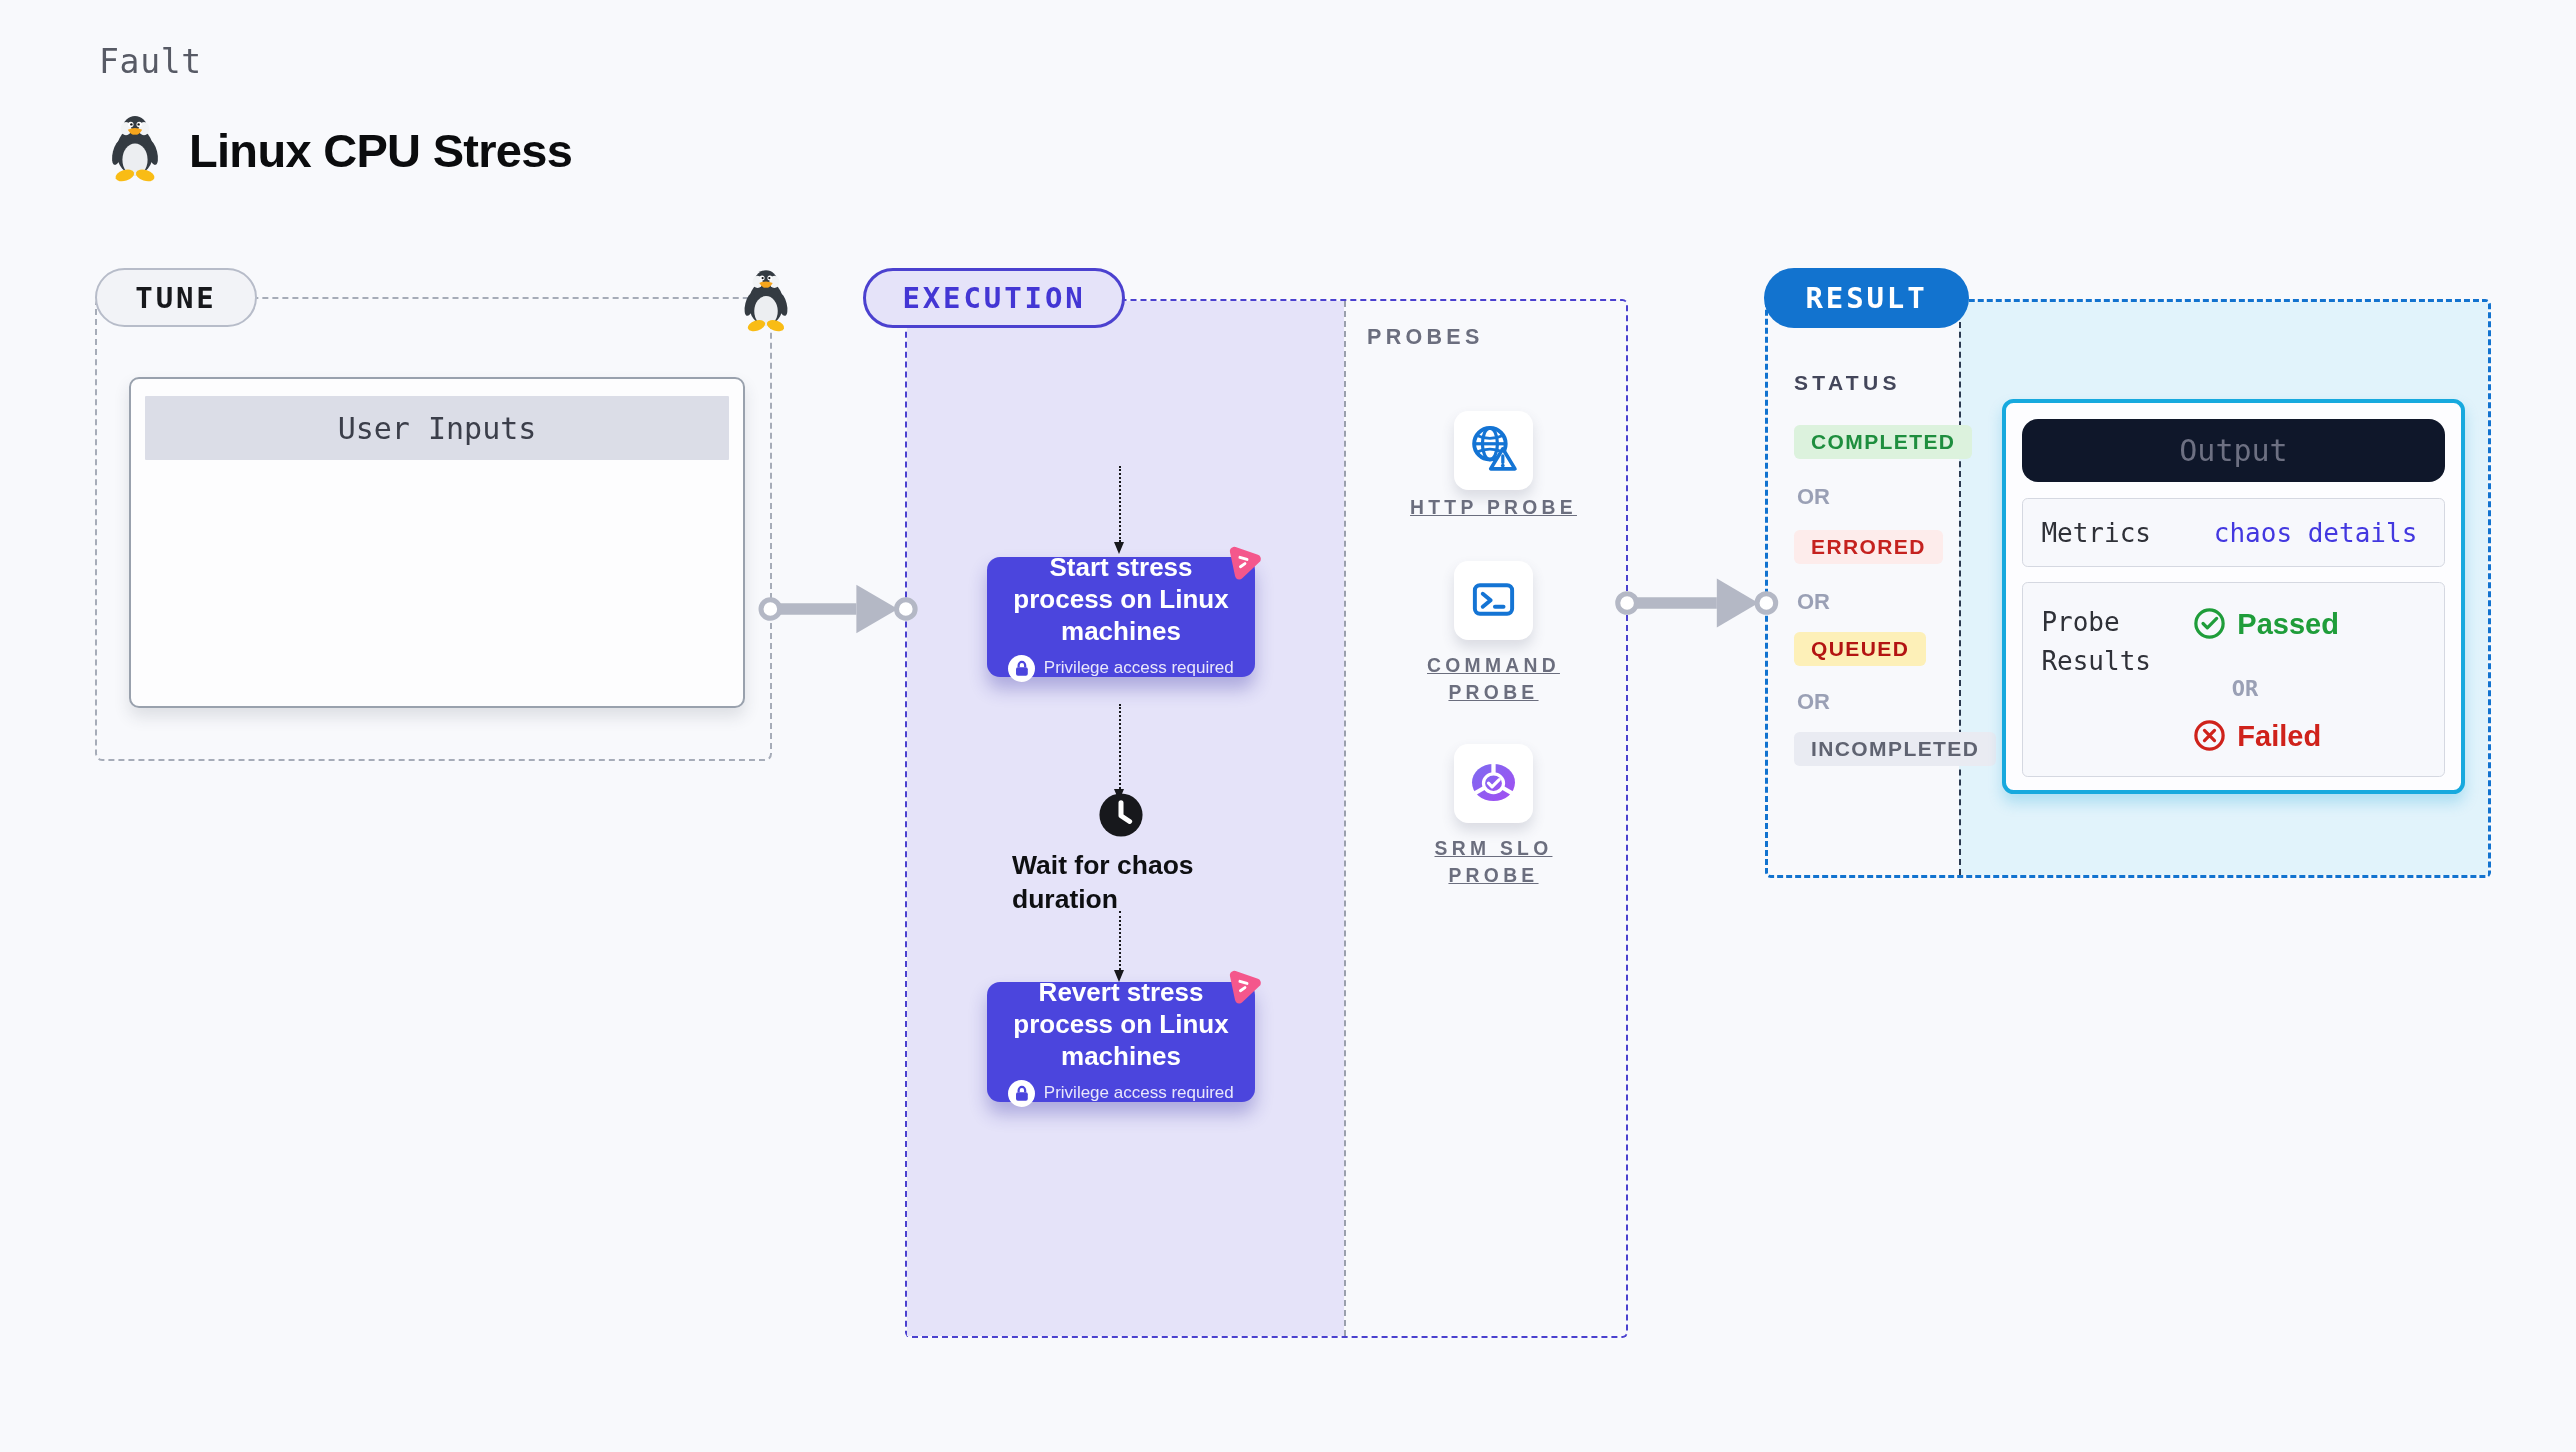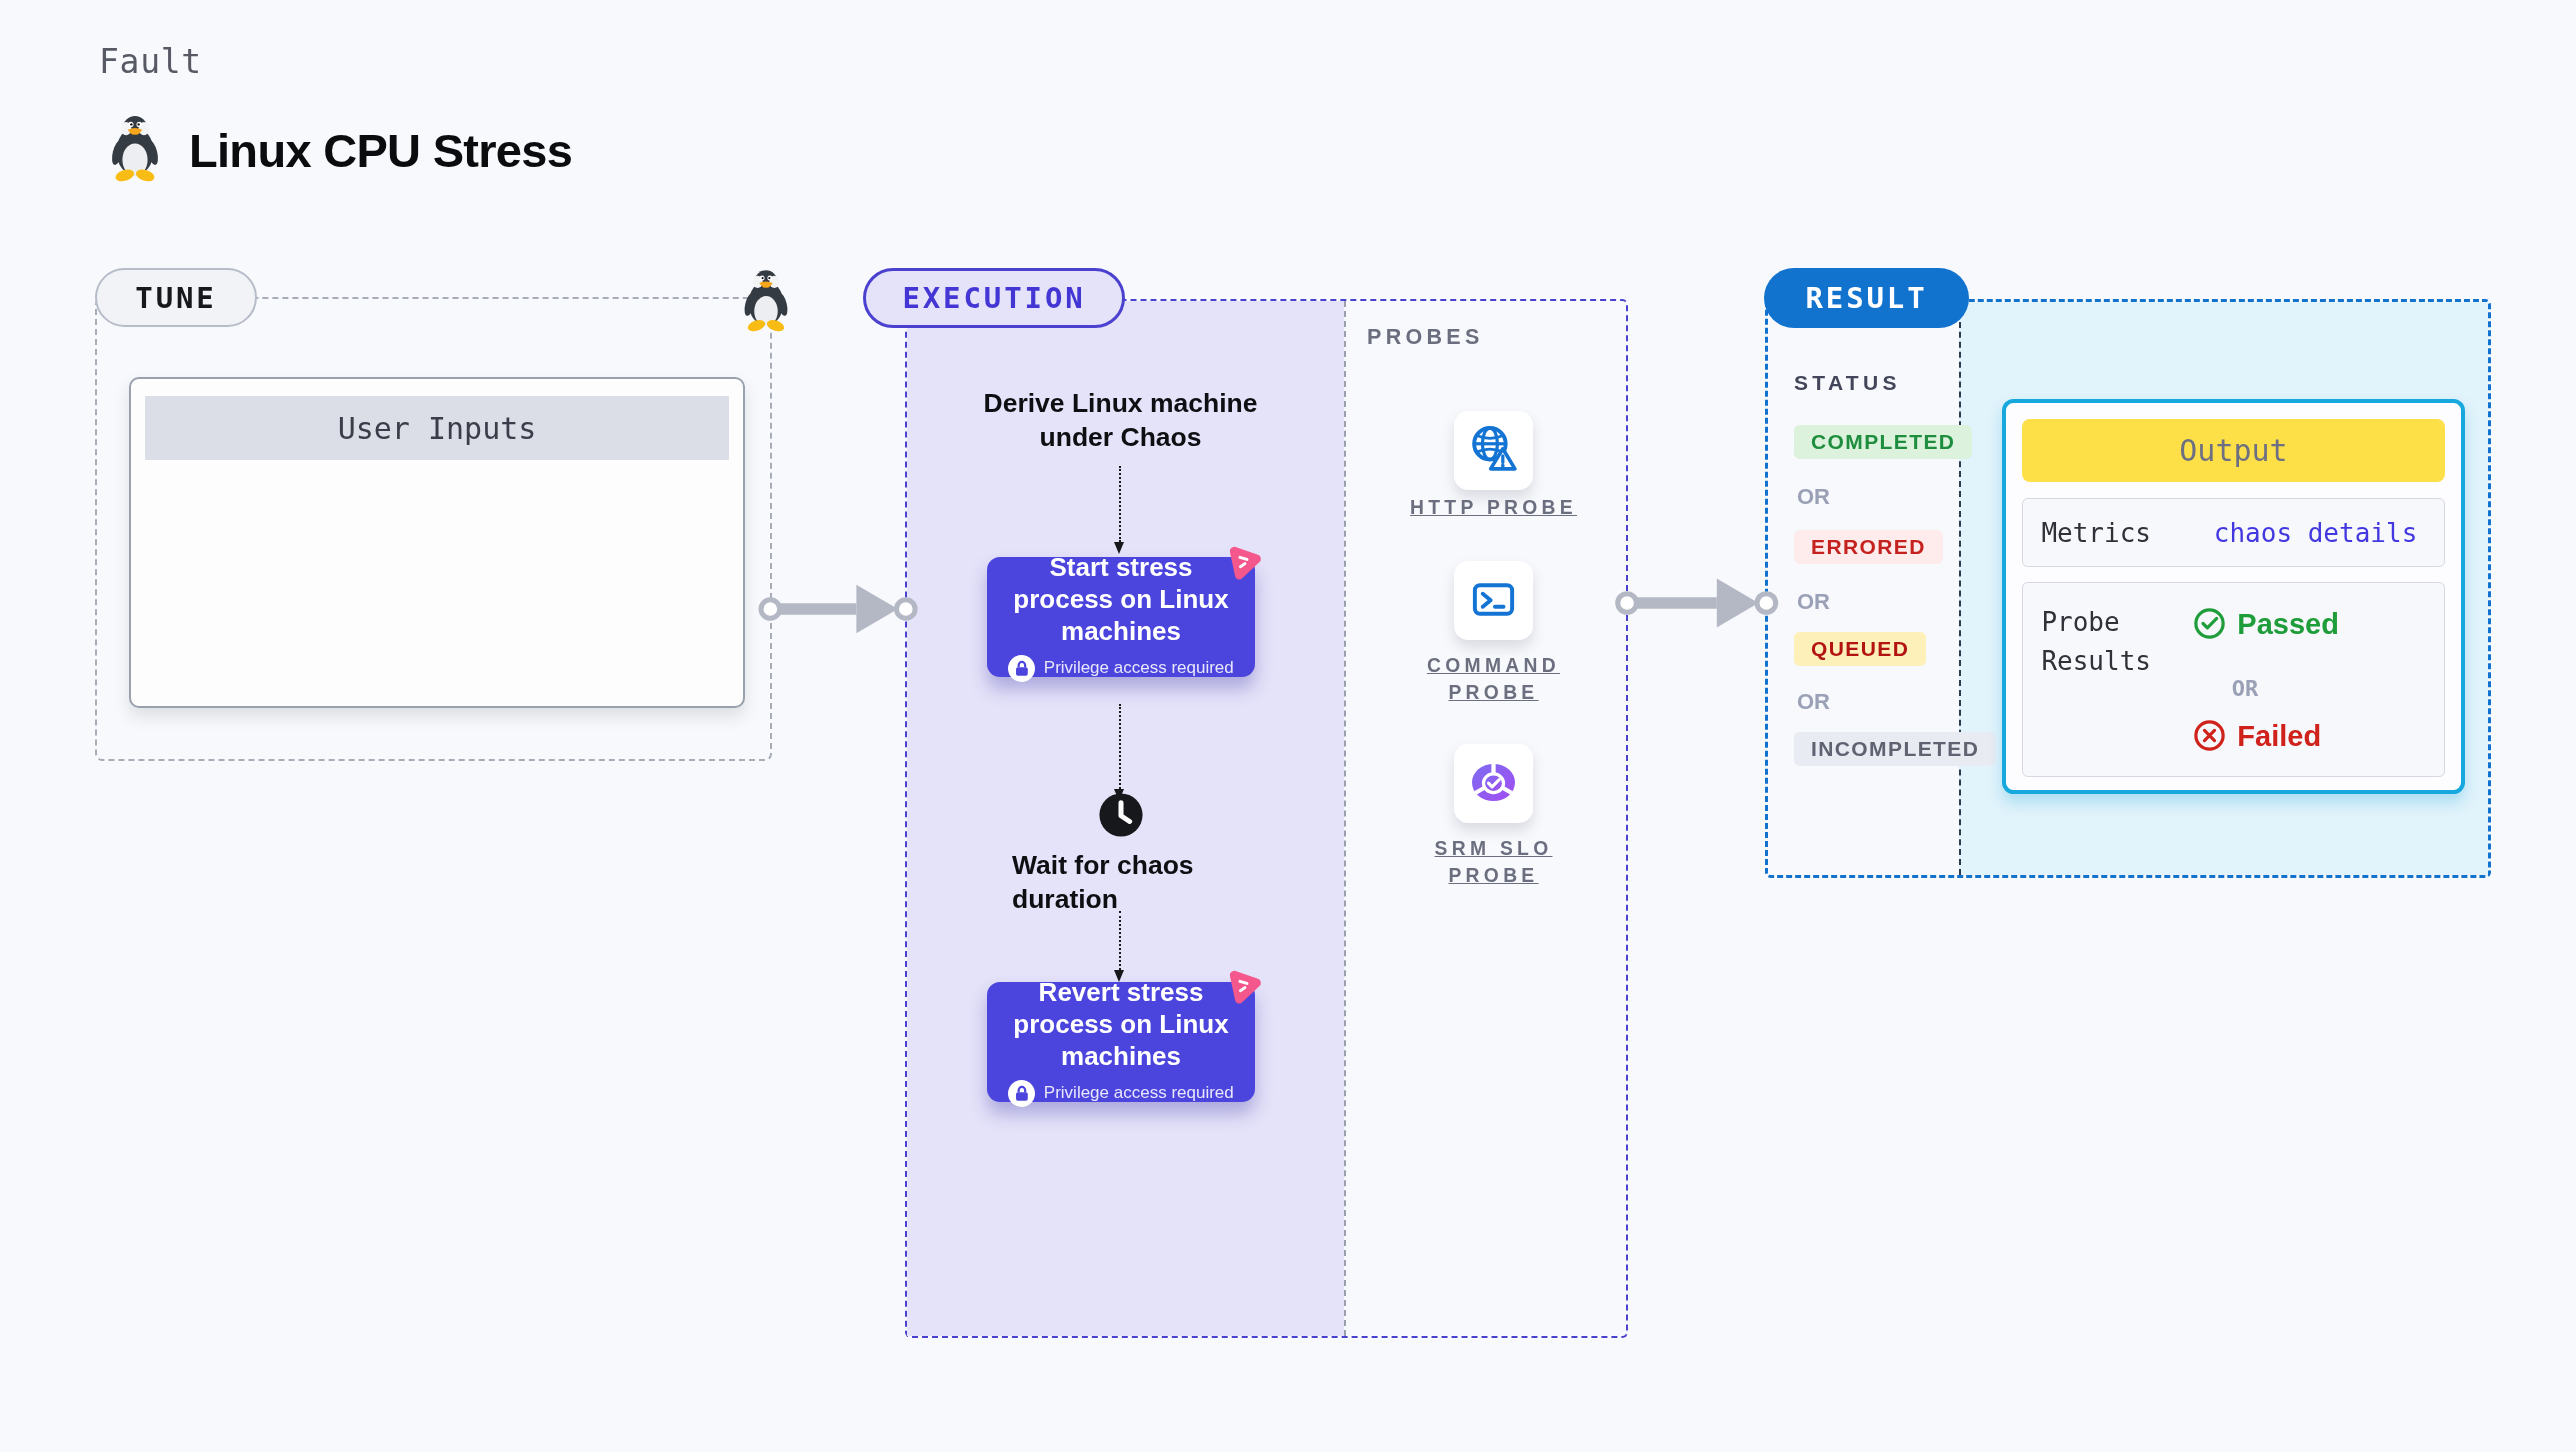--- a/index.html
+++ b/index.html
@@ -82,21 +82,21 @@
   .badge-completed{top:123px;background:#dcf2dd;color:#1e8e3e;}
   .badge-errored{top:228px;background:#fdeceb;color:#c5221f;}
   .badge-queued{top:330px;background:#fdf0b8;color:#b31412;}
   .badge-incompleted{top:430px;background:#e9ebf2;color:#5f6371;}
   .or-label{left:29px;font-size:22px;font-weight:700;color:#9aa0b5;}
   .or-1{top:182px;} .or-2{top:287px;} .or-3{top:387px;}
 
   .output-card{left:234px;top:97px;width:463px;height:395px;background:#fdfdff;
     border:4.3px solid #17a9de;border-radius:11.5px;box-sizing:border-box;
     box-shadow:0 8.6px 14.3px rgba(23,162,220,.25);}
-  .out-header{left:15.8px;top:15.8px;right:15.8px;height:63px;background:#fde047;border-radius:8px;
+  .out-header{left:15.8px;top:15.8px;right:15.8px;height:63px;background:#0f172a;border-radius:16px;
     display:flex;align-items:center;justify-content:center;font-size:30px;color:#6d7082;}
   .out-row{left:15.8px;right:15.8px;background:#f7f8fc;border:1.4px solid #d5d8e1;border-radius:5.7px;
     box-sizing:border-box;}
   .out-row1{top:95px;height:69px;}
   .out-row2{top:179px;height:195px;}
   .metrics-label{left:18.6px;top:18.6px;font-size:26px;color:#2f3138;}
   .metrics-link{left:191px;top:18.6px;font-size:26px;color:#4338e0;cursor:pointer;}
   .pr-label{left:18.6px;top:20px;width:158px;font-size:26px;color:#2f3138;line-height:1.5;}
   .verdict-row{display:flex;align-items:center;gap:11.5px;}
   .passed-row{left:170px;top:24px;align-items:center;}
@@ -163,21 +163,20 @@
     <polygon points="140,16 140,84 198,50" fill="#b4b8c5"></polygon>
     <circle cx="20" cy="50" r="13" fill="#ffffff" stroke="#b4b8c5" stroke-width="7"></circle>
     <circle cx="209" cy="50" r="13" fill="#ffffff" stroke="#b4b8c5" stroke-width="7"></circle>
   </svg>
 
   <div class="abs exec-region">
     <div class="abs exec-fill"></div>
     <div class="abs probes-sep"></div>
     <div class="abs probes-label">PROBES</div>
 
-    <div class="abs derive-label">Derive Linux machine under Chaos</div>
 
     <div class="abs varrow" style="left:212px;top:165px;height:76px"></div>
 
     <div class="abs chaos-card" style="left:80px;top:256px">
       <div class="card-title">Start stress process on Linux machines</div>
       <div class="priv-row">
         <span class="lock-badge">
           <svg width="15.8" height="17" viewBox="0 0 24 26">
             <rect x="3" y="11" width="18" height="13" rx="3" fill="#4b45dd"></rect>
             <path d="M7,11 V8 a5,5 0 0 1 10,0 V11" fill="none" stroke="#4b45dd" stroke-width="3.4"></path>

